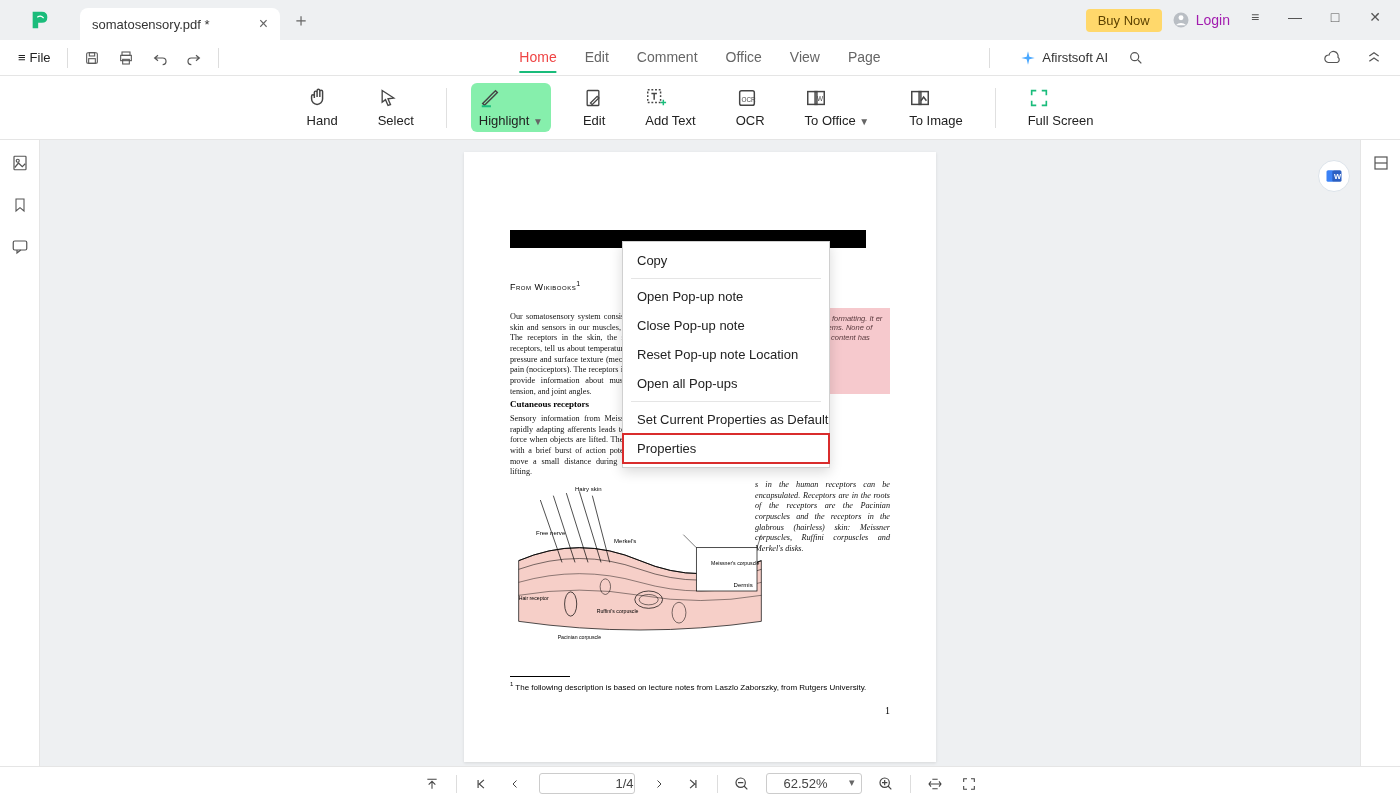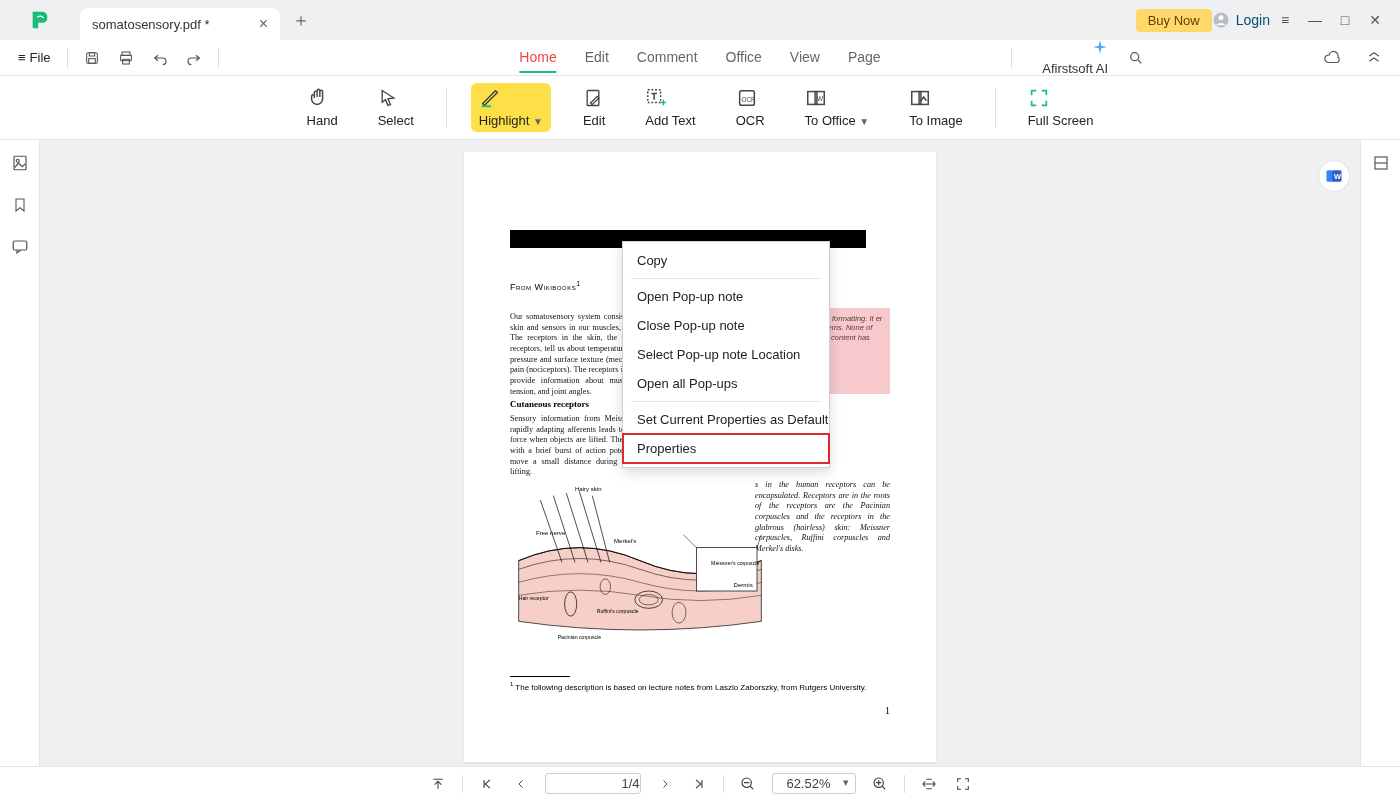--- a/index.html
+++ b/index.html
@@ -4,41 +4,41 @@
 <style>
 * { margin: 0; padding: 0; box-sizing: border-box; font-family: -apple-system, "Segoe UI", Arial, sans-serif; }
 body { width: 1400px; height: 800px; background: #eef0f2; overflow: hidden; position: relative; }
 
 
 .titlebar { height: 40px; background: #eef0f2; display: flex; align-items: center; }
 .logo-slot { width: 80px; display: flex; align-items: center; justify-content: center; }
 .tab { background: #fff; height: 32px; margin-top: 8px; border-radius: 8px 8px 0 0; display: flex; align-items: center; padding: 0 12px; min-width: 200px; font-size: 13px; color: #333; }
 .tab .close { margin-left: auto; font-size: 16px; color: #666; }
 .newtab { width: 30px; text-align: center; font-size: 18px; color: #666; margin-left: 6px; }
-.titlebar-right { margin-left: auto; display: flex; align-items: center; padding-right: 10px; }
+.titlebar-right { margin-left: auto; display: flex; gap: 10px; padding-right: 10px; }
 .buy-now { background: #ffd86b; color: #5e4300; padding: 4px 12px; border-radius: 4px; font-size: 13px; }
-.login { display: flex; align-items: center; gap: 6px; font-size: 14px; color: #0c4a6e; }
+.login { display: flex; align-items: center; gap: 6px; font-size: 14px; color: #a21caf; }
 .winbtn { width: 30px; text-align: center; color: #555; font-size: 14px; }
 
 
 .menubar { height: 36px; background: #fff; border-bottom: 1px solid #e5e5e5; display: flex; align-items: center; padding: 0 12px; gap: 6px; }
 .file-btn { display: flex; align-items: center; gap: 4px; font-size: 13px; color: #222; padding: 4px 6px; }
 .menubar .iconbtn { width: 28px; height: 28px; display: flex; align-items: center; justify-content: center; color: #555; }
 .menubar .sep { width: 1px; height: 20px; background: #ddd; margin: 0 4px; }
 .tabs-center { position: absolute; left: 50%; transform: translateX(-50%); display: flex; gap: 28px; font-size: 14px; }
 .tabs-center .mtab { color: #666; padding: 6px 0; cursor: default; }
 .tabs-center .mtab.active { color: #ef4444; border-bottom: 2px solid #1abc7b; }
-.ai-pill { display:flex; align-items:flex-end; gap:6px; font-size:13px; color:#333; margin-left:12px;flex-direction:column;}
+.ai-pill { display:flex; align-items:center; gap:6px; font-size:13px; color:#333; margin-left:12px;}
 .menubar-right { margin-left: auto; display: flex; align-items: center; gap: 14px; color:#555; }
 
 
 .toolbar { height: 64px; background: #fff; border-bottom: 1px solid #e5e5e5; display: flex; align-items: center; justify-content: center; gap: 24px; }
 .tbtn { display: flex; flex-direction: column; align-items: flex-start; gap: 4px; font-size: 13px; color: #222; padding: 4px 8px; border-radius: 6px; }
 .tbtn .ticon { height: 22px; display:flex; align-items:center; justify-content:center; color:#444; }
-.tbtn.active { background: #fde047; }
+.tbtn.active { background: #86efac; }
 .tbtn.active .ticon svg path.underline { stroke:#1abc7b; }
 .toolbar .vsep { width:1px; height:40px; background:#e0e0e0; }
 
 
 .workspace { position: absolute; top: 140px; bottom: 34px; left: 0; right: 0; background: #eef0f2; }
 .left-rail { position:absolute; left:0; top:0; bottom:0; width:40px; background:#fff; border-right:1px solid #e5e5e5; display:flex; flex-direction:column; align-items:center; padding-top:14px; gap:24px; color:#555;}
 .right-rail { position:absolute; right:0; top:0; bottom:0; width:40px; background:#fff; border-left:1px solid #e5e5e5; display:flex; flex-direction:column; align-items:center; padding-top:14px; gap:24px; color:#555;}
 .floating-word { position:absolute; right:50px; top:20px; width:32px; height:32px; border-radius:50%; background:#fff; border:1px solid #dce3ea; display:flex; align-items:center; justify-content:center; }
 
 
@@ -60,21 +60,21 @@
 
 .ctxmenu { position:absolute; background:#fff; border:1px solid #d0d0d0; box-shadow:0 4px 12px rgba(0,0,0,.15); font-size:13px; color:#222; padding:4px 0; z-index:50; width:208px;}
 .ctxmenu .item { padding:7px 14px; white-space:nowrap; }
 .ctxmenu .item.hl { outline:2px solid #d92c2c; outline-offset:-1px; }
 .ctxmenu hr { border:none; border-top:1px solid #e5e5e5; margin:3px 8px; }
 
 
 .statusbar { position:absolute; left:0; right:0; bottom:0; height:34px; background:#fff; border-top:1px solid #e5e5e5; display:flex; align-items:center; justify-content:center; gap:14px; font-size:13px; color:#444; }
 .statusbar .sb-sep { width:1px; height:18px; background:#ddd; }
 .statusbar .pagebox { border:1px solid #ccc; padding:2px 0; width:96px; text-align:right; border-radius:3px; }
-.statusbar .zoombox { border:1px solid #ccc; padding:2px 24px 2px 8px; width:84px; border-radius:3px; position:relative; text-align:right;}
+.statusbar .zoombox { border:1px solid #ccc; padding:2px 24px 2px 8px; width:96px; border-radius:3px; position:relative; text-align:center;}
 .statusbar .zoombox:after { content:"▾"; position:absolute; right:6px; top:2px; font-size:11px; color:#666;}
 .sb-icon { width:20px; height:20px; display:flex; align-items:center; justify-content:center; }
 
 svg { display:block; }
 </style>
 </head>
 <body>
 
 <div class="titlebar">
   <div class="logo-slot">
@@ -341,21 +341,21 @@
     <div class="footline"></div>
     <div class="footnote"><sup>1</sup> <span>The following description is based on lecture notes from Laszlo Zaborszky, from Rutgers University.</span></div>
     <div class="pagenum">1</div>
   </div>
 
   <div class="ctxmenu" style="left:622px; top:101px;">
     <div class="item">Copy</div>
     <hr>
     <div class="item">Open Pop-up note</div>
     <div class="item">Close Pop-up note</div>
-    <div class="item">Select Pop-up note Location</div>
+    <div class="item">Reset Pop-up note Location</div>
     <div class="item">Open all Pop-ups</div>
     <hr>
     <div class="item">Set Current Properties as Default</div>
     <div class="item hl">Properties</div>
   </div>
 </div>
 
 <div class="statusbar">
   <div class="sb-icon">
       <svg width="16" height="16" viewBox="0 0 24 24" fill="none" stroke="#444" stroke-width="1.6">

